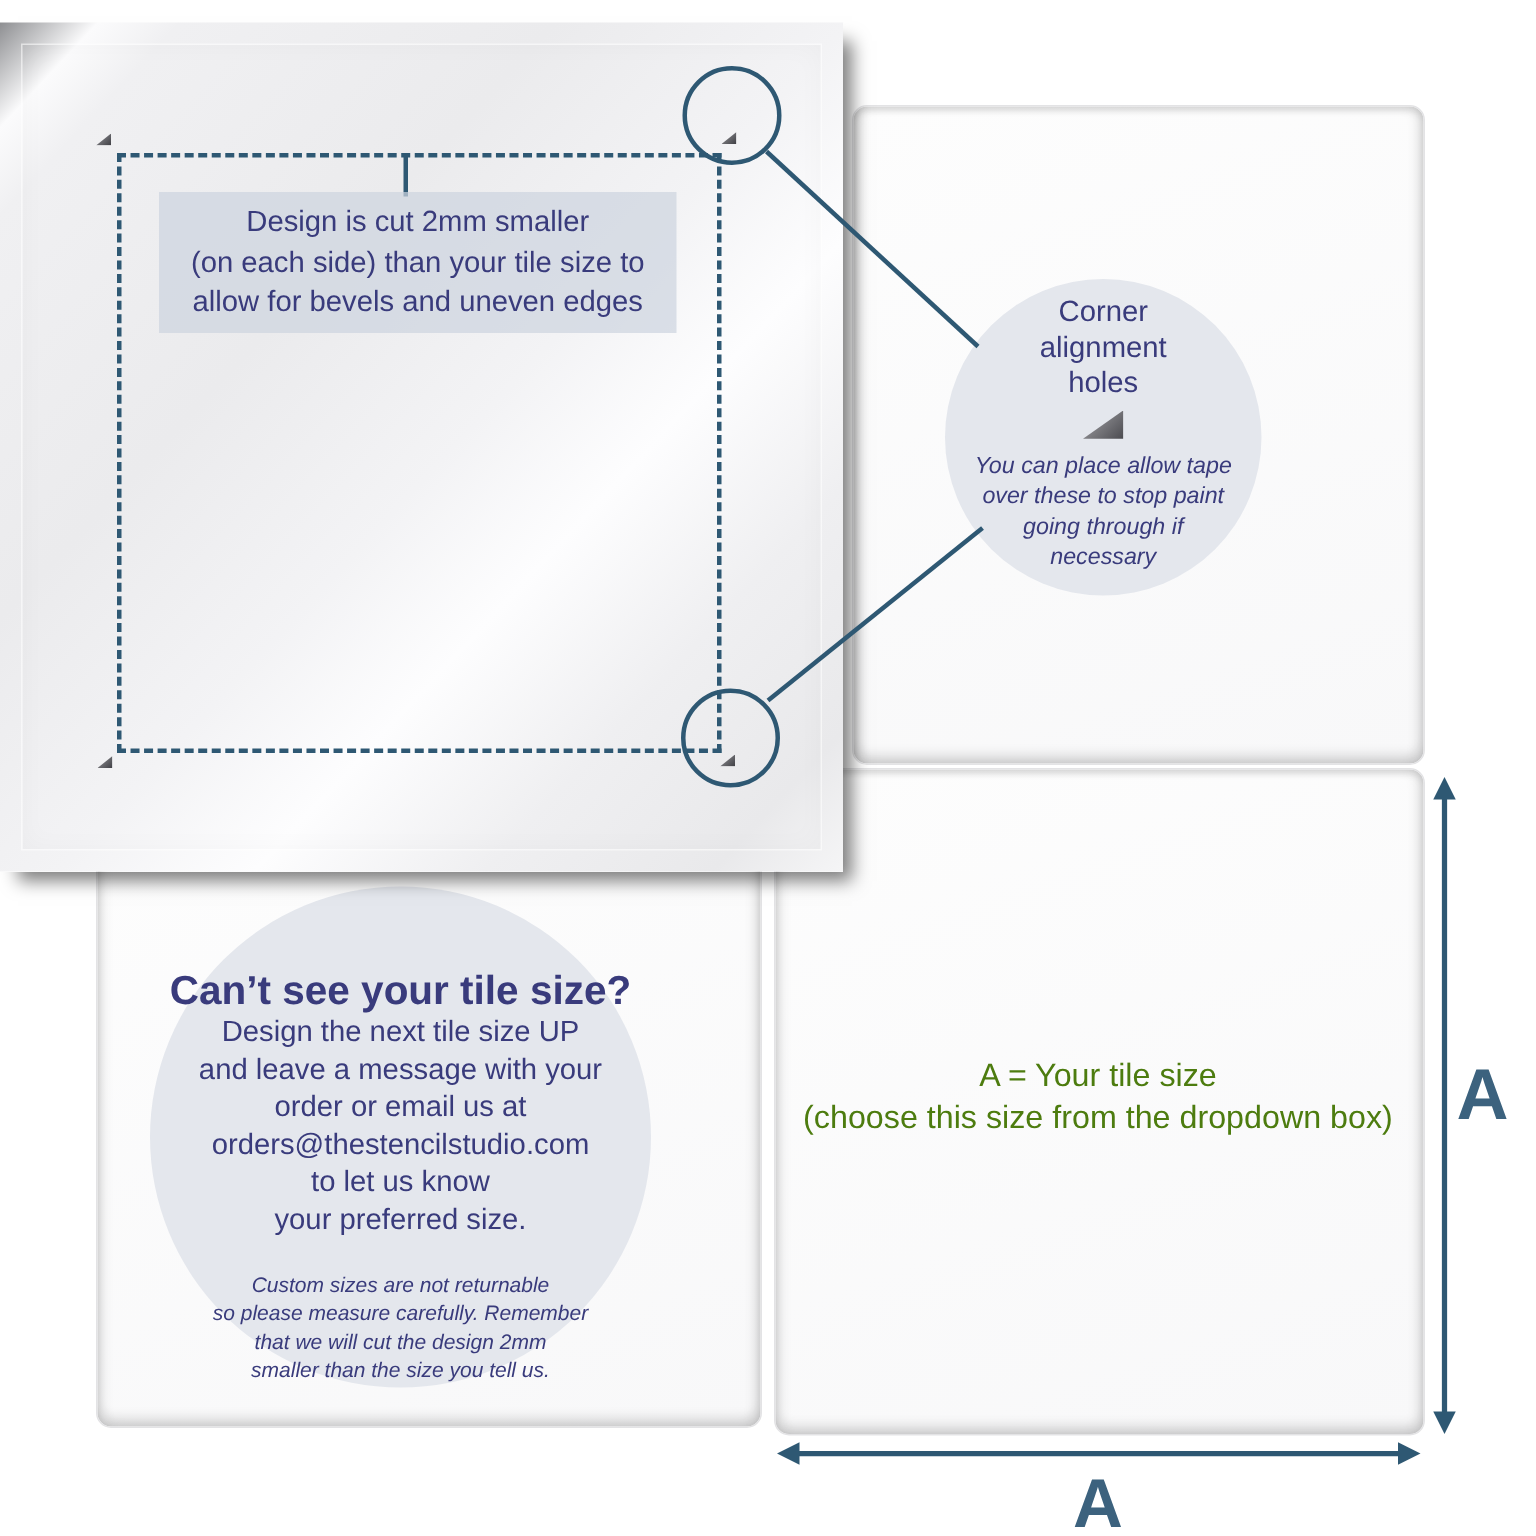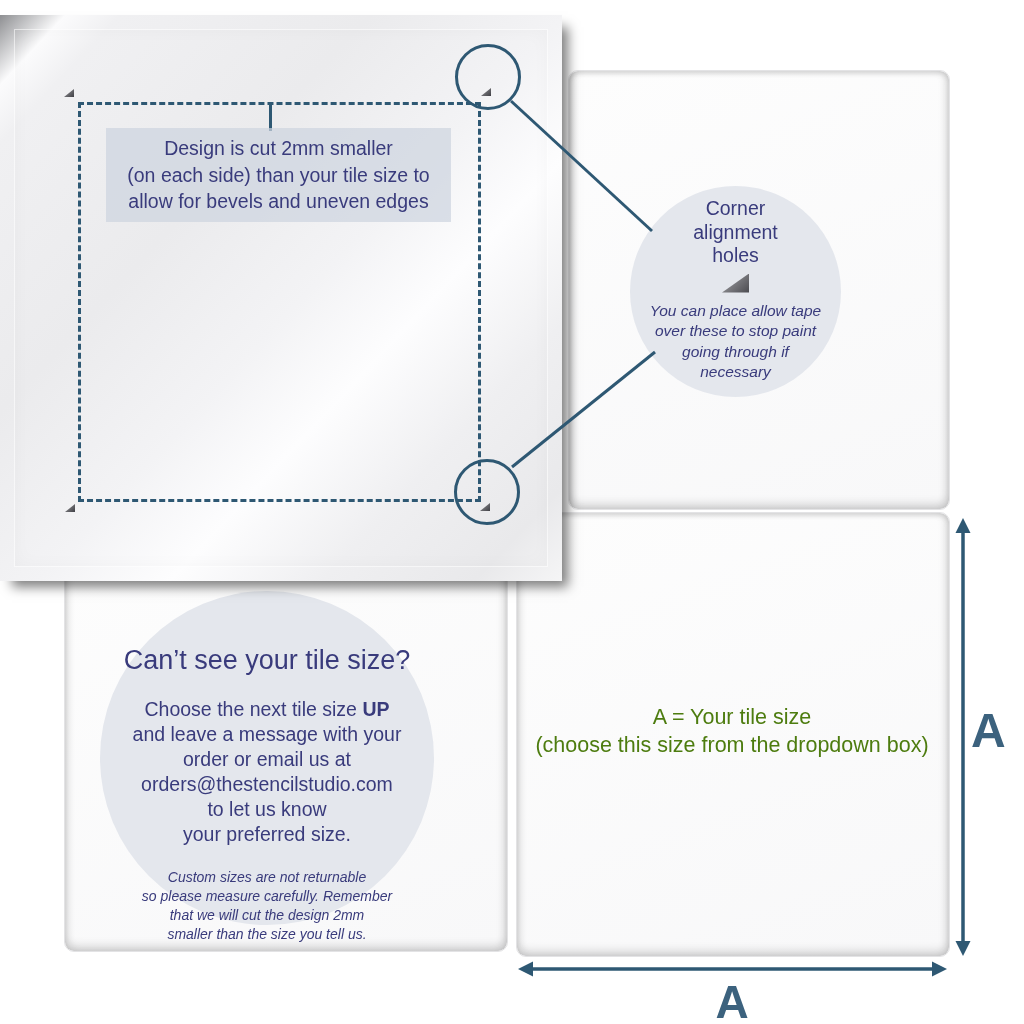--- a/index.html
+++ b/index.html
@@ -65,23 +65,23 @@
   .corner-callout{left:630px;top:186px;width:211px;height:211px;padding-top:11px;box-sizing:border-box;}
   .corner-callout .head{font-size:19.5px;line-height:23.5px;text-align:center;}
   .hole-icon{
     width:27px;height:19px;margin:6px 0 8px 0;
     clip-path:polygon(0% 100%,100% 100%,100% 0%);
     background:linear-gradient(135deg,#a7a7ab,#4a4a4f);
   }
   .corner-callout .body{font-style:italic;font-size:15.5px;line-height:20.5px;}
 
   .size-callout{left:100px;top:591px;width:334px;height:334px;padding-top:54px;box-sizing:border-box;}
-  .size-callout .head{font-size:27px;font-weight:normal;margin-bottom:21px;}
+  .size-callout .head{font-size:27px;font-weight:bold;}
   .size-callout .body{font-size:19.5px;line-height:25px;}
-  .size-callout .body b{font-weight:bold;}
+  .size-callout .body b{font-weight:normal;}
   .size-callout .note{margin-top:21px;font-style:italic;font-size:14px;line-height:19px;}
 
   
   .size-tile-label{
     position:absolute;left:516px;top:703px;width:432px;text-align:center;
     color:#4d7c0f;font-size:21.5px;line-height:28px;z-index:2;
   }
 
   
   .measure-label{
@@ -118,21 +118,21 @@
       <div>You can place allow tape</div>
       <div>over these to stop paint</div>
       <div>going through if</div>
       <div>necessary</div>
     </div>
   </div>
 
   <div class="callout-circle size-callout">
     <div class="head">Can’t see your tile size?</div>
     <div class="body">
-      <div><span>Choose the next tile size </span><b>UP</b></div>
+      <div><span>Design the next tile size </span><b>UP</b></div>
       <div>and leave a message with your</div>
       <div>order or email us at</div>
       <div>orders@thestencilstudio.com</div>
       <div>to let us know</div>
       <div>your preferred size.</div>
     </div>
     <div class="note">
       <div>Custom sizes are not returnable</div>
       <div>so please measure carefully. Remember</div>
       <div>that we will cut the design 2mm</div>

